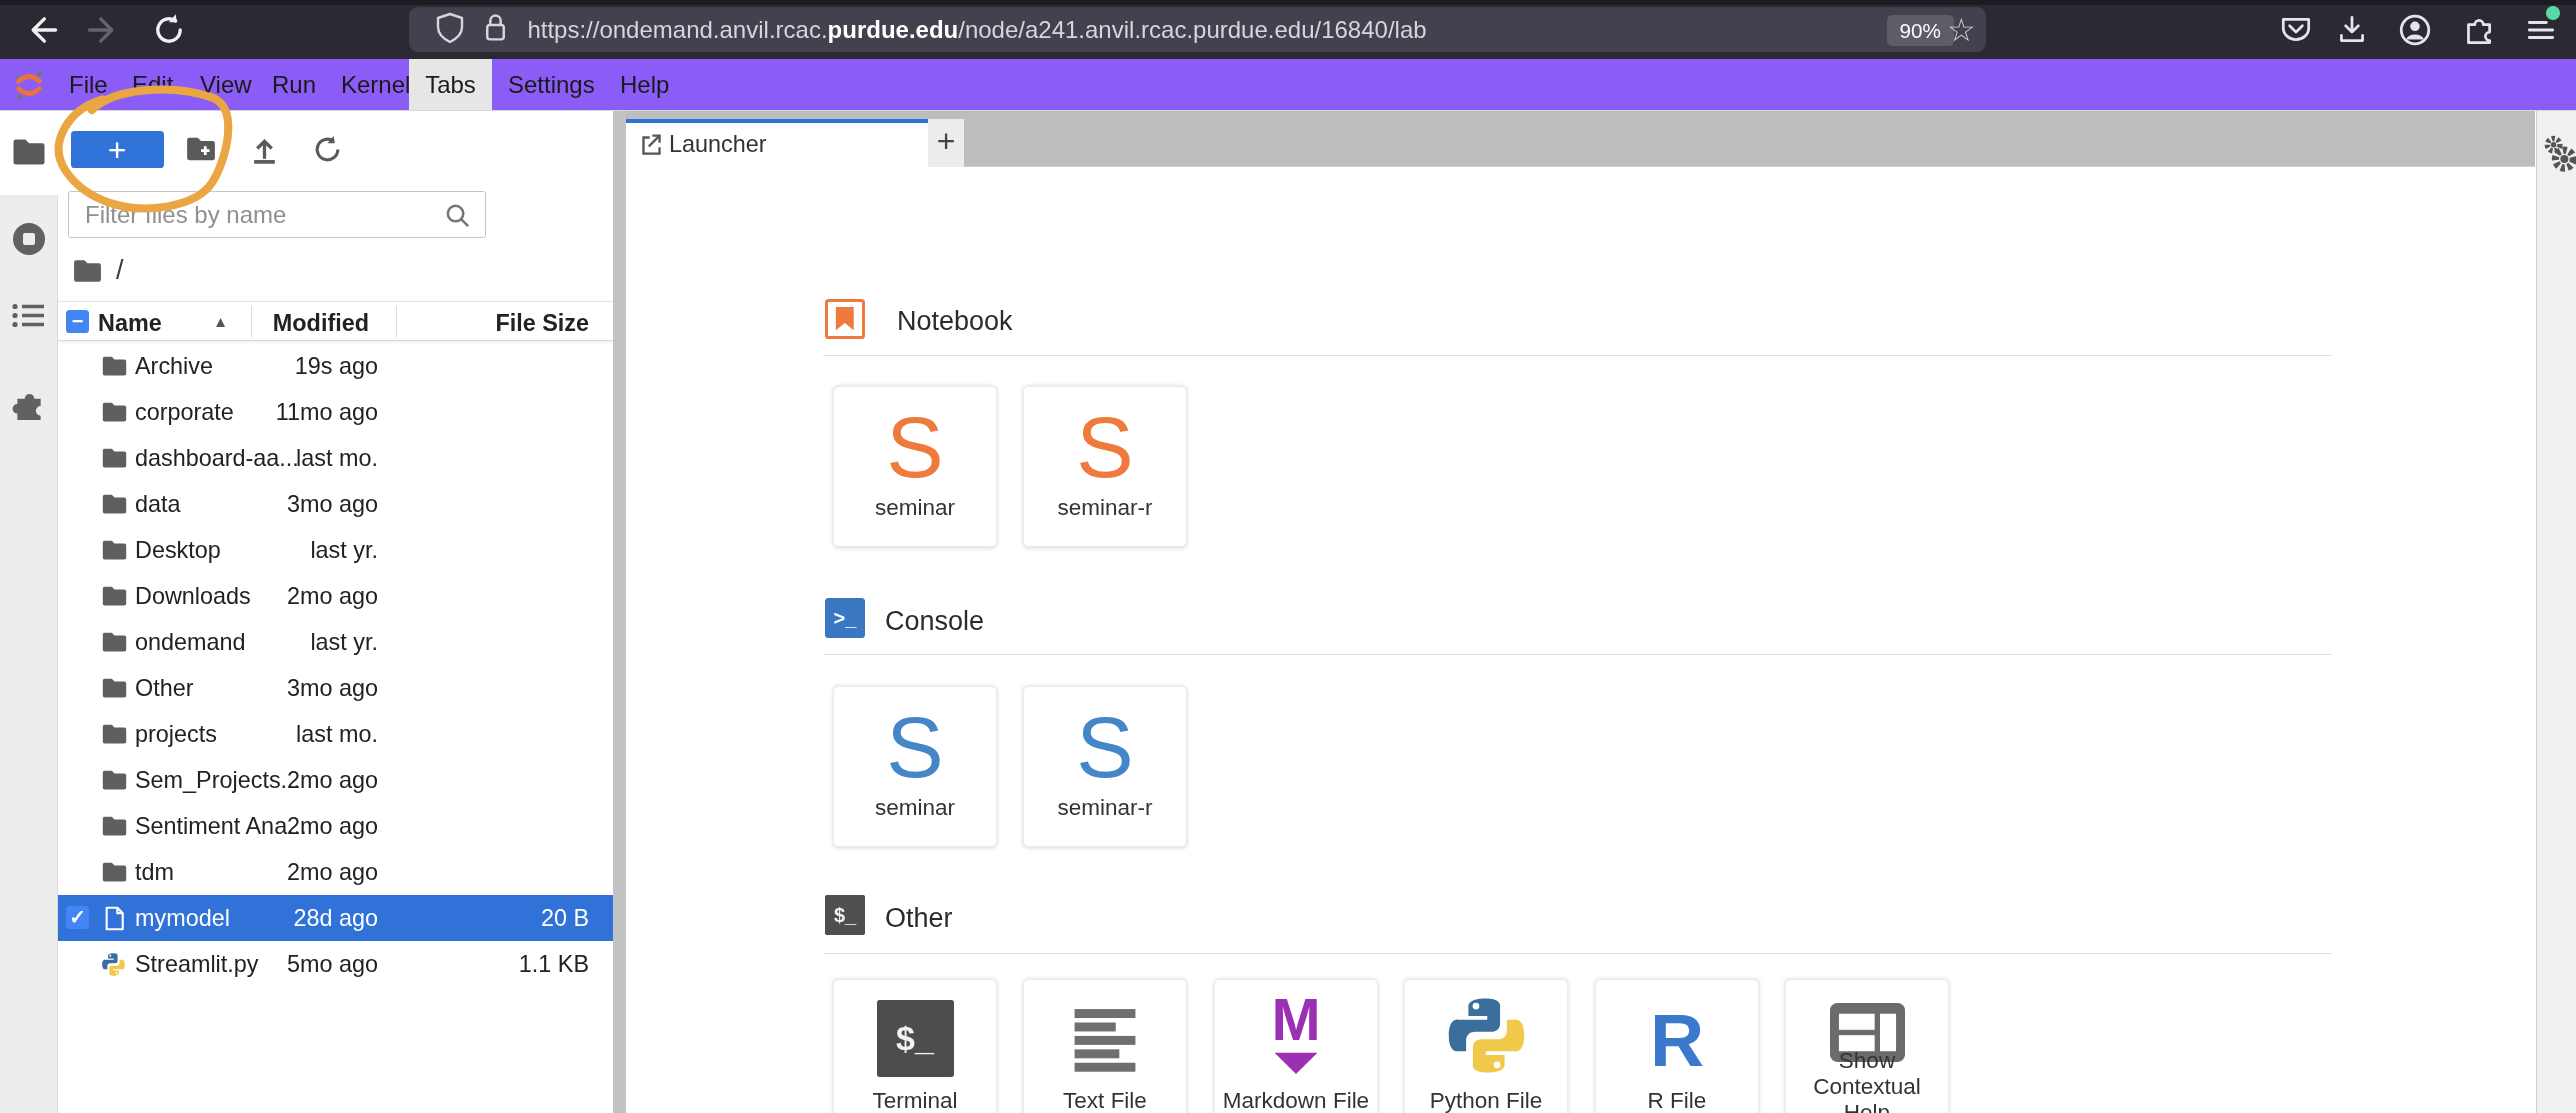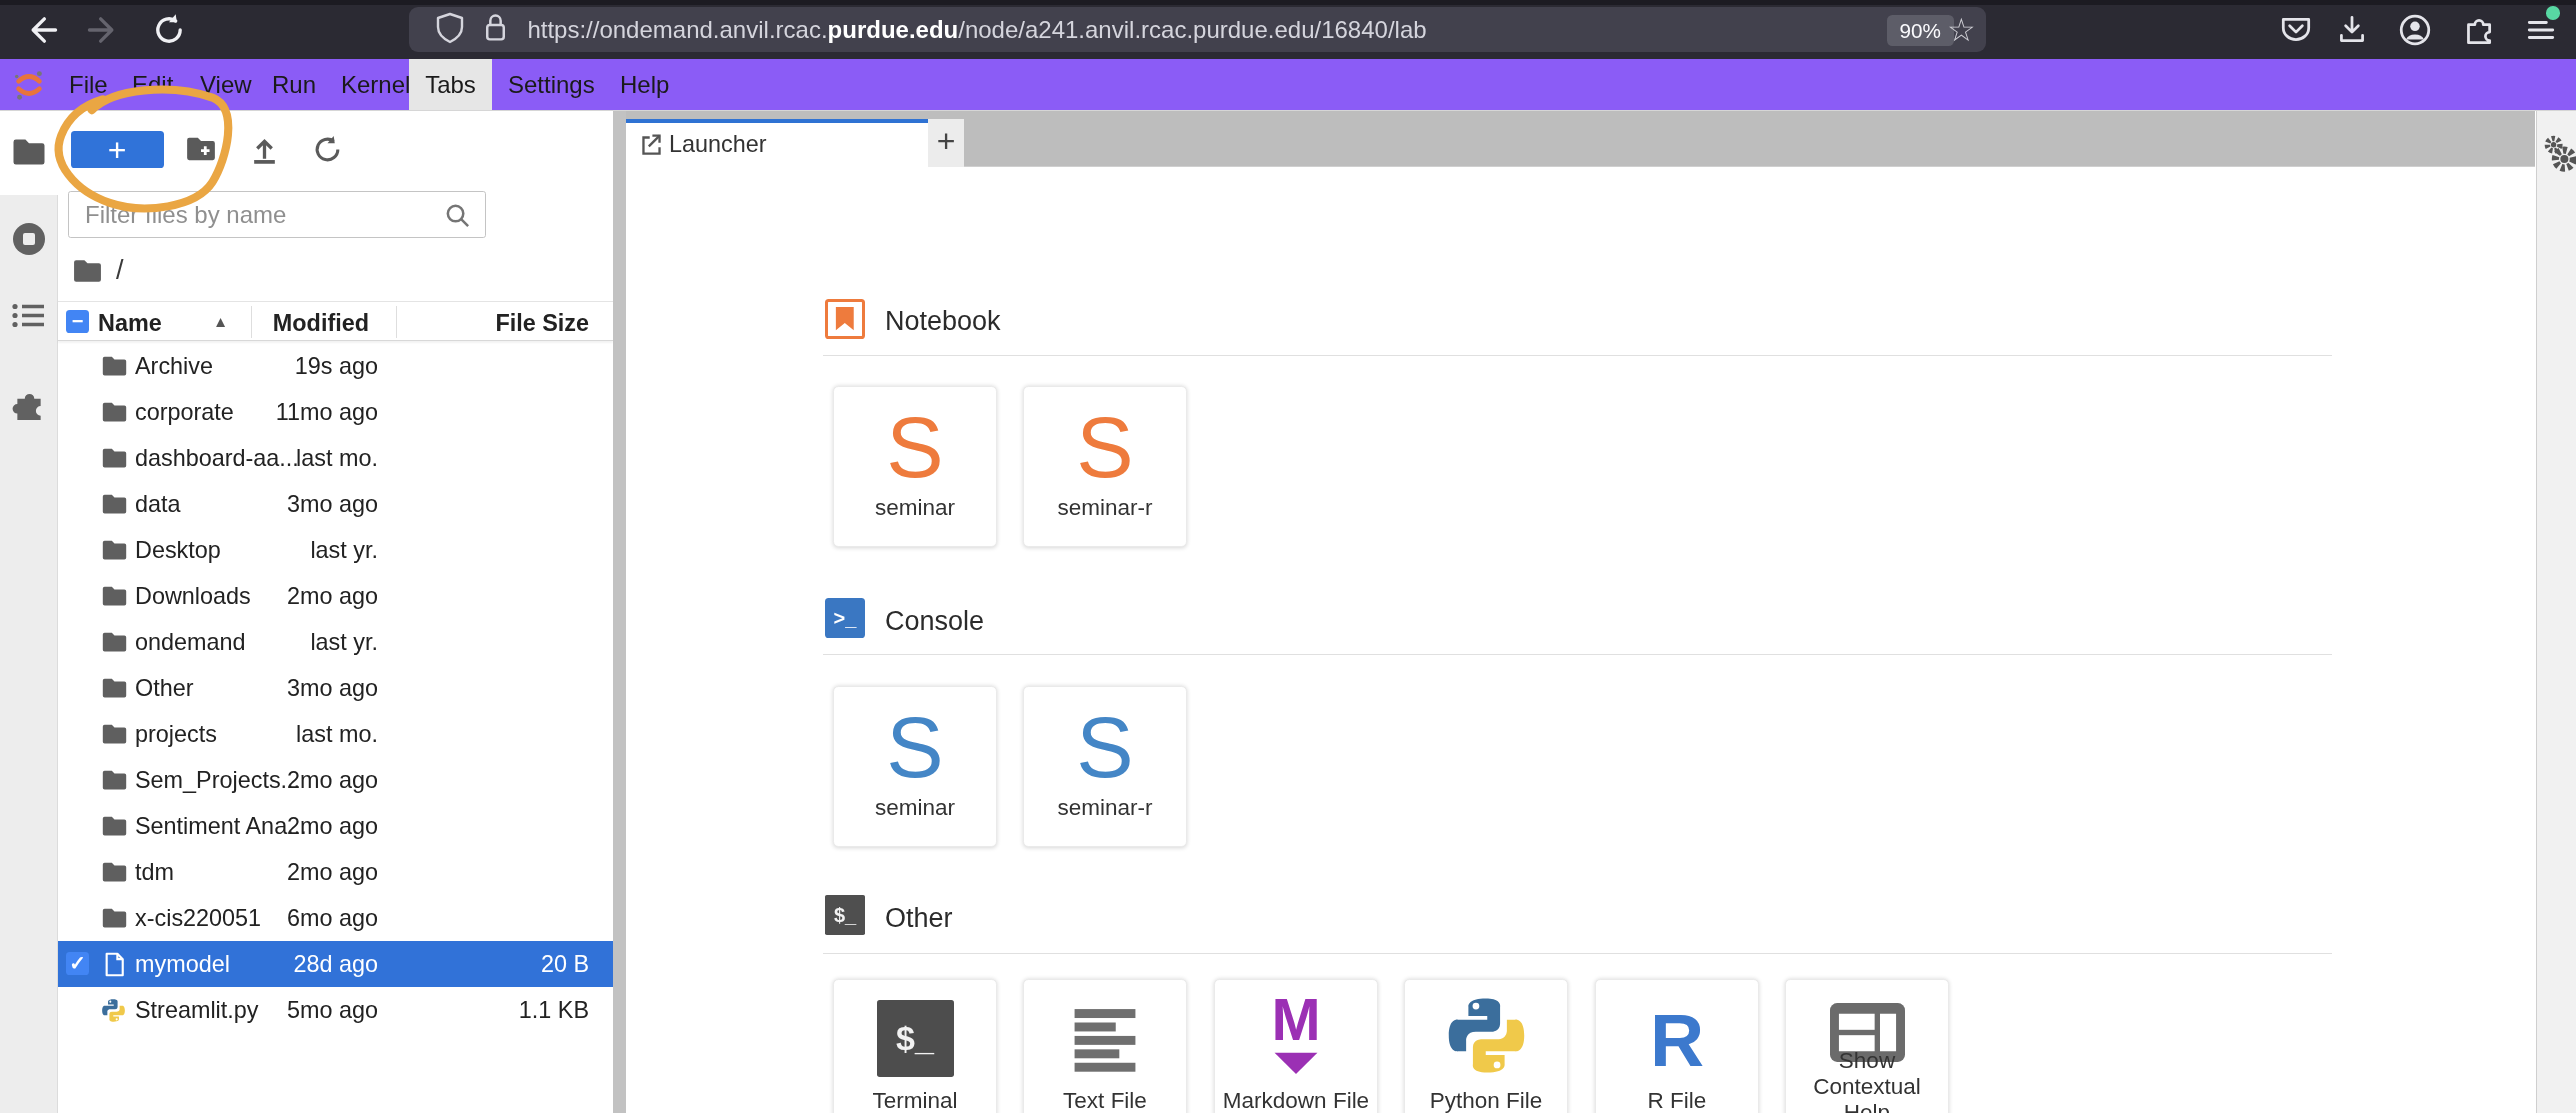--- a/index.html
+++ b/index.html
@@ -321,27 +321,20 @@
           <span class="nm">Sentiment Ana...</span>
           <span class="md">2mo ago</span>
         </div>
       <div class="frow">
           <span class="ric"><svg width="27" height="23.4" viewBox="0 0 30 26">
               <path d="M2 5 a2 2 0 0 1 2-2 h8 l3 3 h11 a2 2 0 0 1 2 2 v14 a2 2 0 0 1 -2 2 h-22 a2 2 0 0 1 -2-2 z" fill="#5f5f5f"></path>
             </svg></span>
           <span class="nm">tdm</span>
           <span class="md">2mo ago</span>
         </div>
-      <div class="frow">
-          <span class="ric"><svg width="27" height="23.4" viewBox="0 0 30 26">
-              <path d="M2 5 a2 2 0 0 1 2-2 h8 l3 3 h11 a2 2 0 0 1 2 2 v14 a2 2 0 0 1 -2 2 h-22 a2 2 0 0 1 -2-2 z" fill="#5f5f5f"></path>
-            </svg></span>
-          <span class="nm">x-cis220051</span>
-          <span class="md">6mo ago</span>
-        </div>
 
       <div class="frow sel">
         <span class="chk rchk">✓</span>
         <span class="ric" style="left:45px;"><svg width="23.4" height="25" viewBox="0 0 24 28">
               <path d="M3 2 h12 l6 6 v18 h-18 z" stroke="#fff" stroke-width="2.4" fill="none" stroke-linejoin="round"></path>
               <path d="M15 2 v6 h6" stroke="#fff" stroke-width="2.4" fill="none"></path>
             </svg></span>
         <span class="nm">mymodel</span>
         <span class="md">28d ago</span>
         <span class="sz">20 B</span>
@@ -376,21 +369,21 @@
       <div class="tab-add">+</div>
     </div>
 
     <div class="launcher">
 
       <div class="sec-ico" style="top:130px; border:3.6px solid #ee7b3d;">
         <svg width="21.6" height="25" viewBox="0 0 24 28">
             <path d="M2 0 h20 v26 l-10-8 -10 8 z" fill="#ee7b3d"></path>
           </svg>
       </div>
-      <div class="sec-title" style="top:137px;">Notebook</div>
+      <div class="sec-title" style="top:137px;margin-left:12px;">Notebook</div>
       <div class="sec-rule" style="top:186px;"></div>
       <div class="card" style="left:207px; top:217px;">
         <span class="big orange">S</span>
         <span class="lbl">seminar</span>
       </div>
       <div class="card" style="left:397px; top:217px;">
         <span class="big orange">S</span>
         <span class="lbl">seminar-r</span>
       </div>
 

